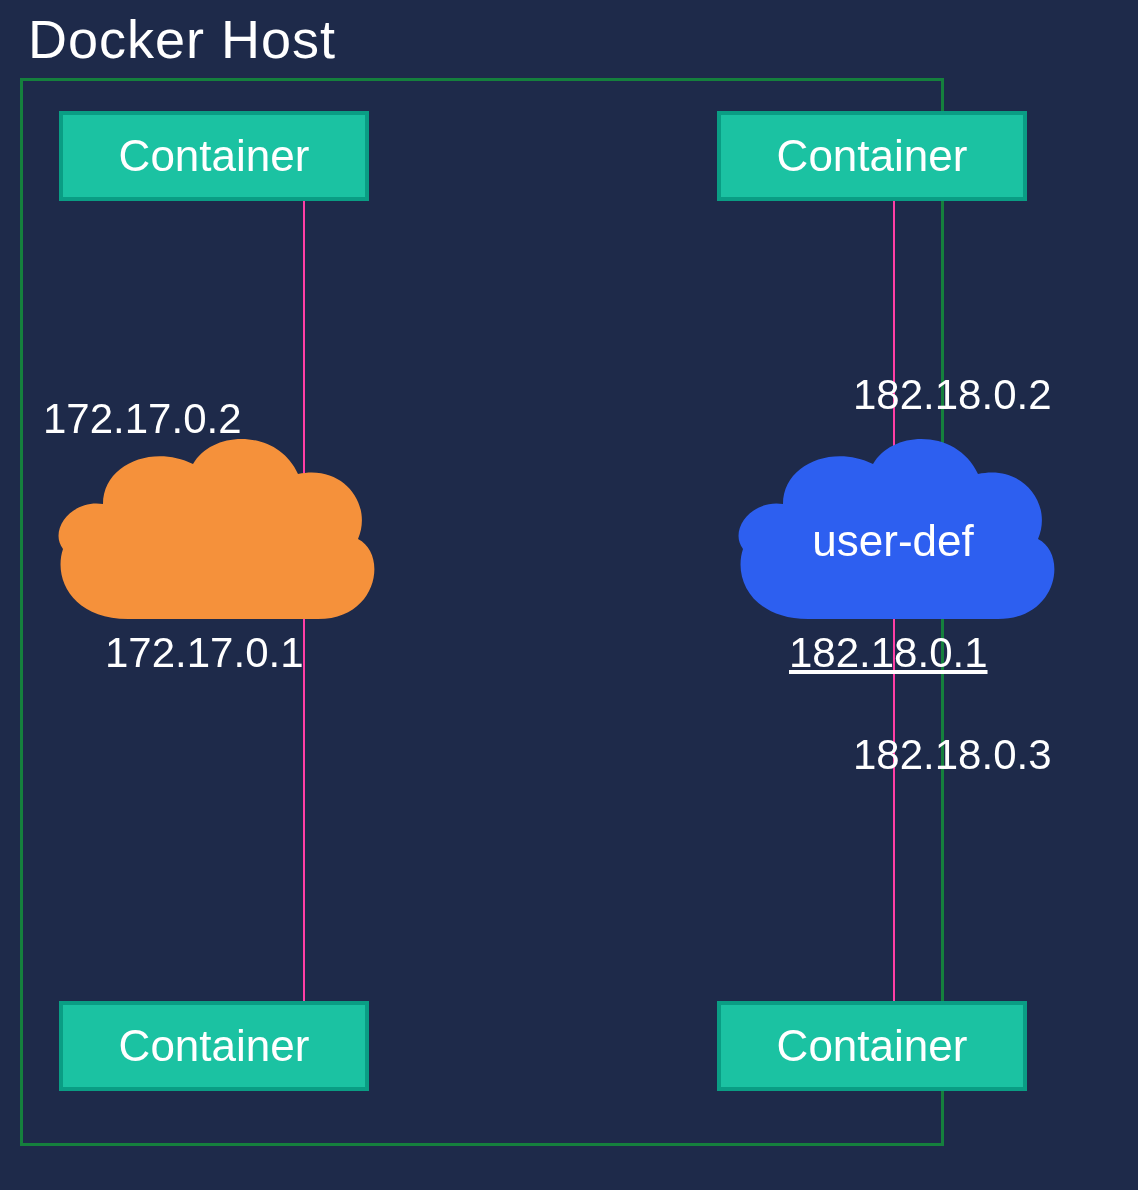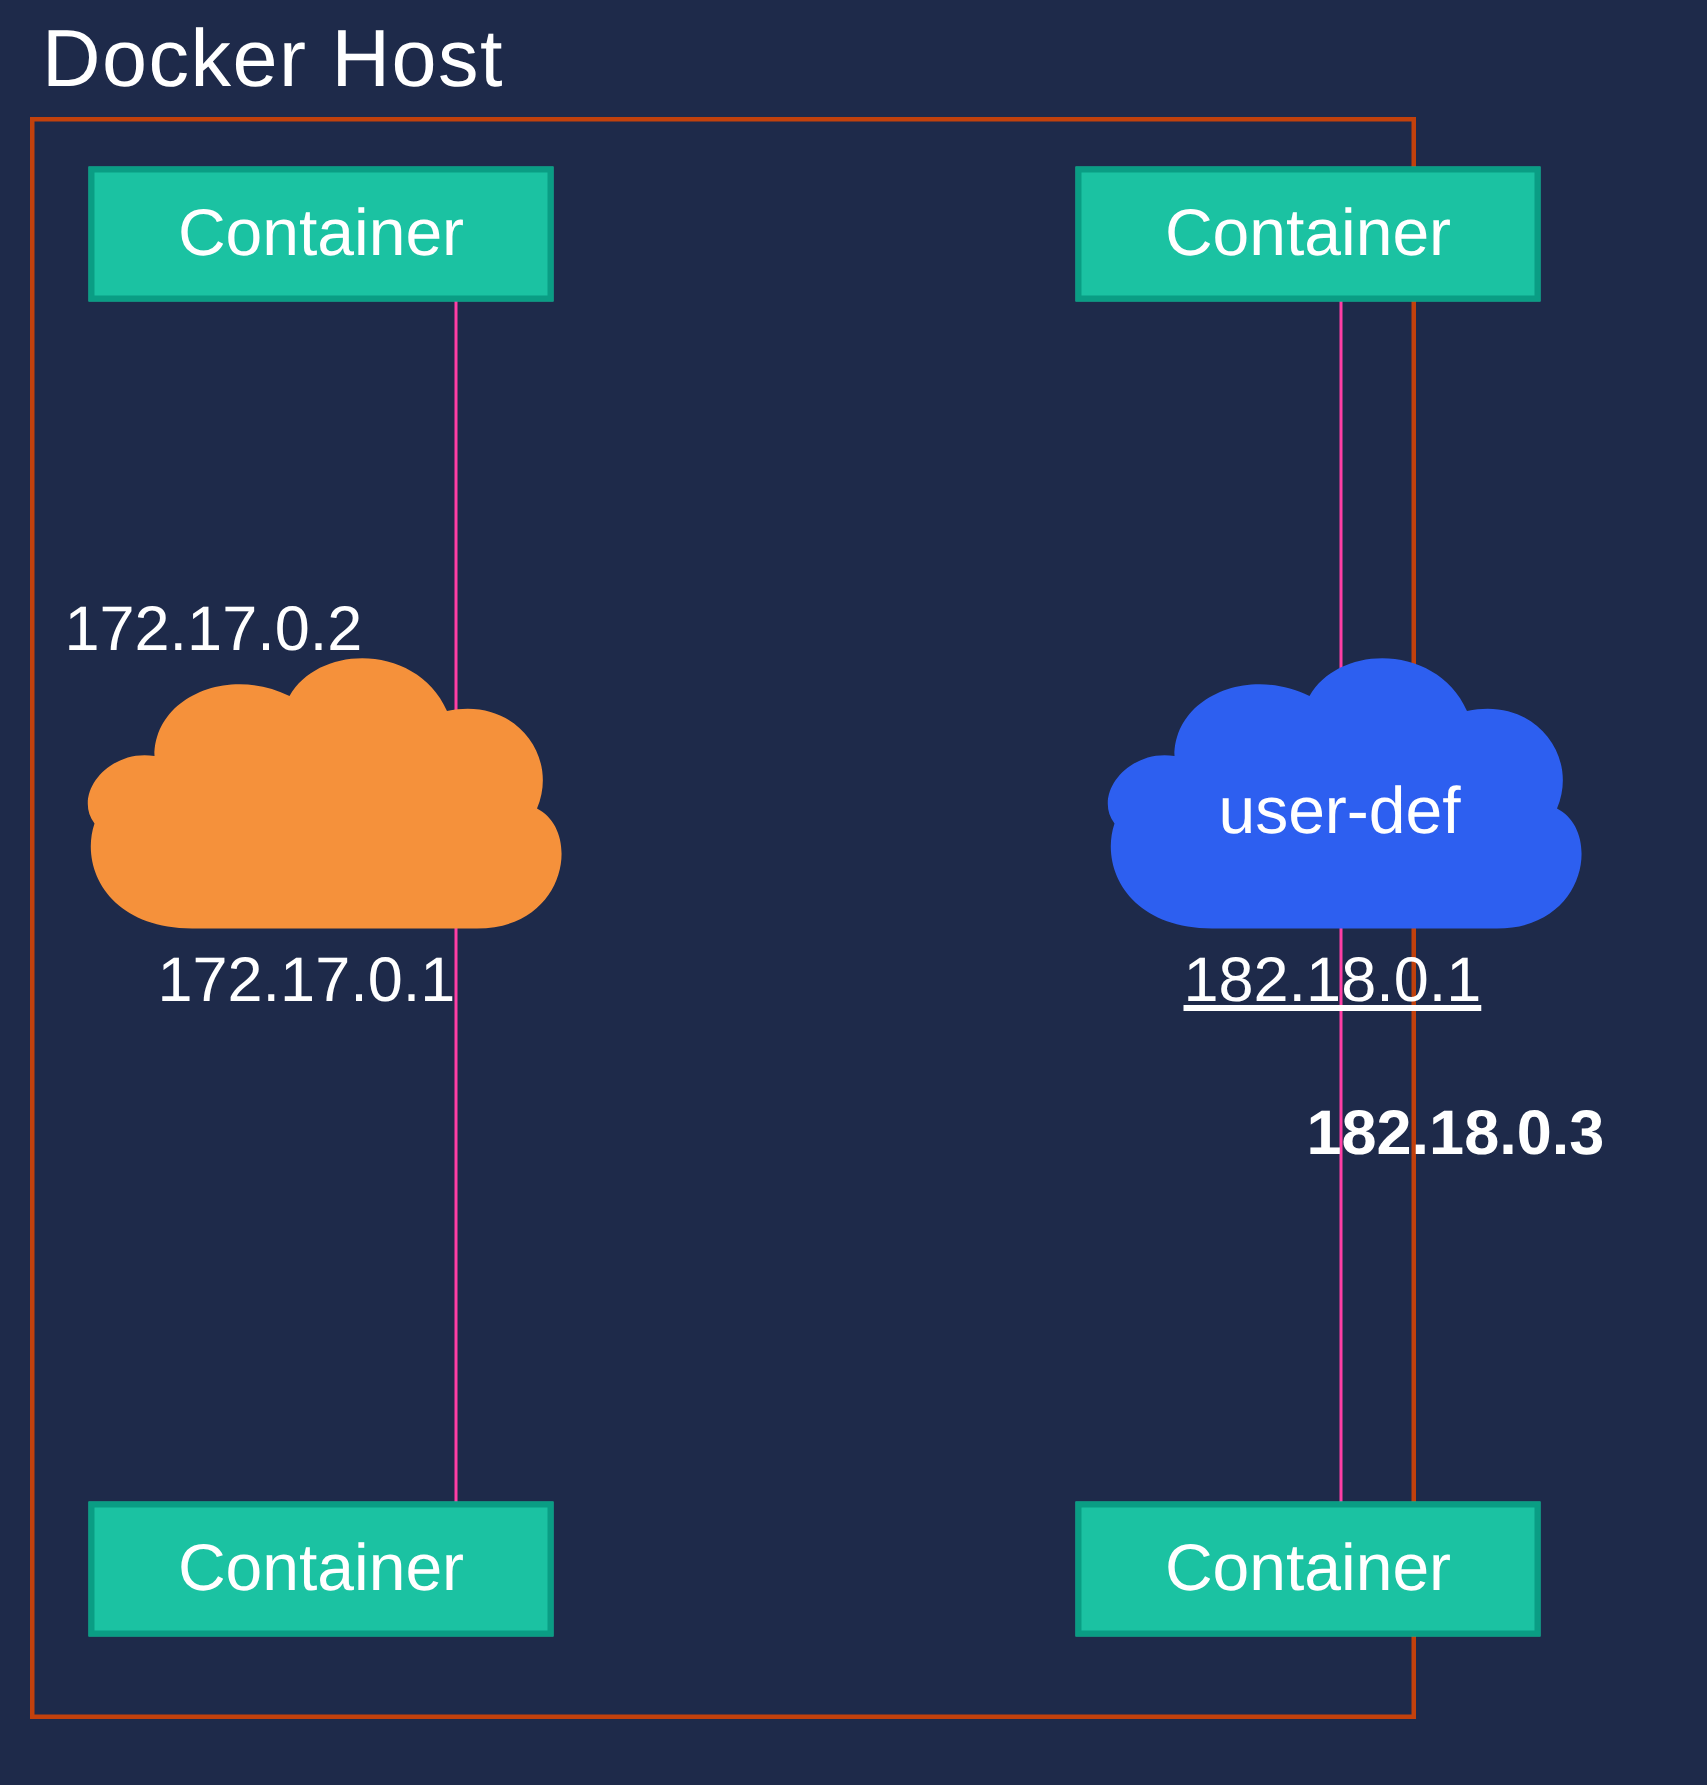--- a/index.html
+++ b/index.html
@@ -19,21 +19,21 @@
     top: 8px;
     font-size: 54px;
     letter-spacing: 1px;
   }
   .host-box {
     position: absolute;
     left: 20px;
     top: 78px;
     width: 924px;
     height: 1068px;
-    border: 3px solid #c2410c;
+    border: 3px solid #15803d;
   }
   .container-box {
     position: absolute;
     width: 310px;
     height: 90px;
     background: #1bc2a2;
     border: 4px solid #0a9d84;
     display: flex;
     align-items: center;
     justify-content: center;
@@ -90,22 +90,23 @@
   <div class="container-box" style="left:36px; top:920px;">
     <span>Container</span>
   </div>
   <div class="container-box" style="left:694px; top:920px;">
     <span>Container</span>
   </div>
 
   <div class="ip" style="left:20px; top:290px;margin-top:24px;">172.17.0.2</div>
   <div class="ip" style="left:82px; top:548px;">172.17.0.1</div>
 
+  <div class="ip" style="left:830px; top:290px;">182.18.0.2</div>
   <div class="ip" style="left:766px; top:548px;text-decoration:underline;">182.18.0.1</div>
-  <div class="ip" style="left:848px; top:650px;font-weight:bold;">182.18.0.3</div>
+  <div class="ip" style="left:830px; top:650px;">182.18.0.3</div>
 
   <div class="cloud" style="left:20px; top:338px;">
     <svg viewBox="0 0 340 210">
       <path fill="#f5913b" d="
         M85 200
         C30 200 10 160 20 130
         C5 110 30 80 60 85
         C60 45 110 25 150 45
         C170 10 235 10 255 55
         C300 45 330 85 315 120

